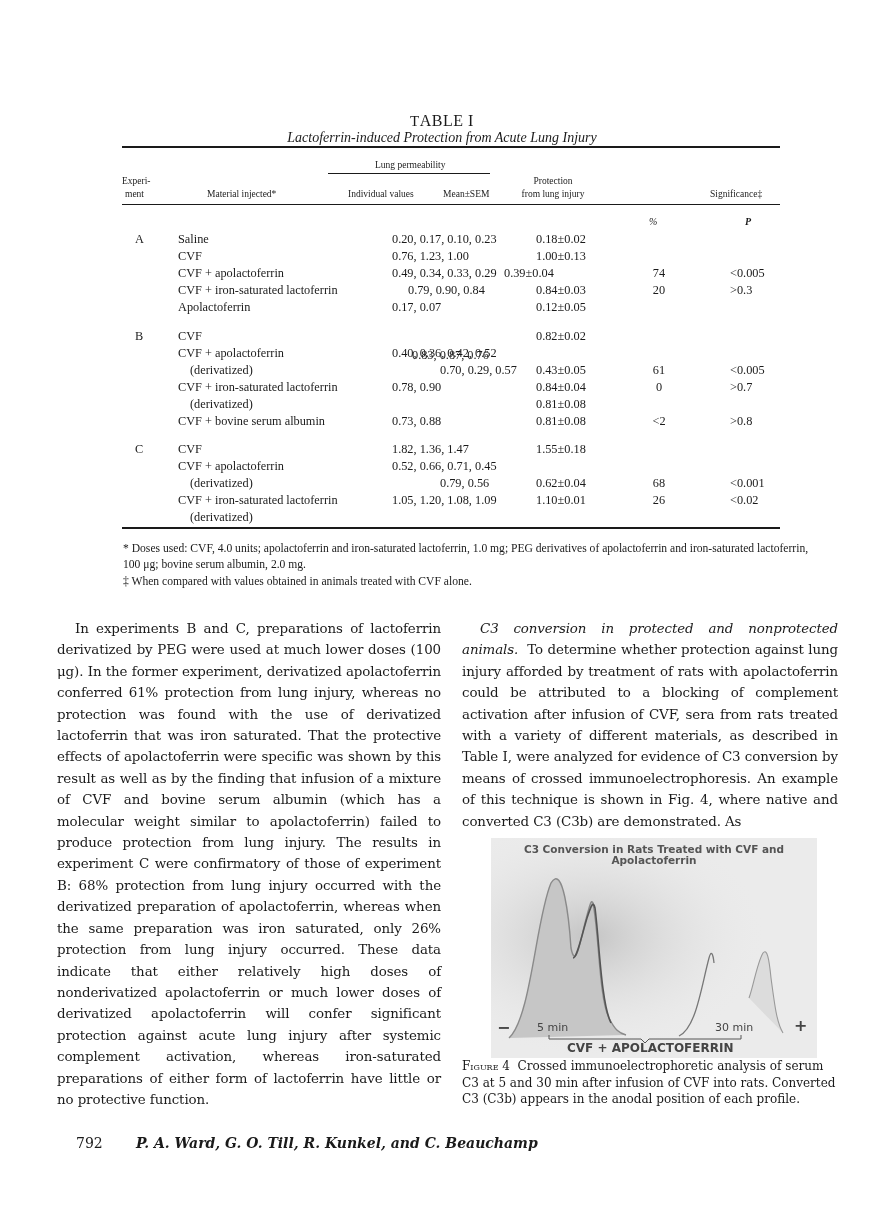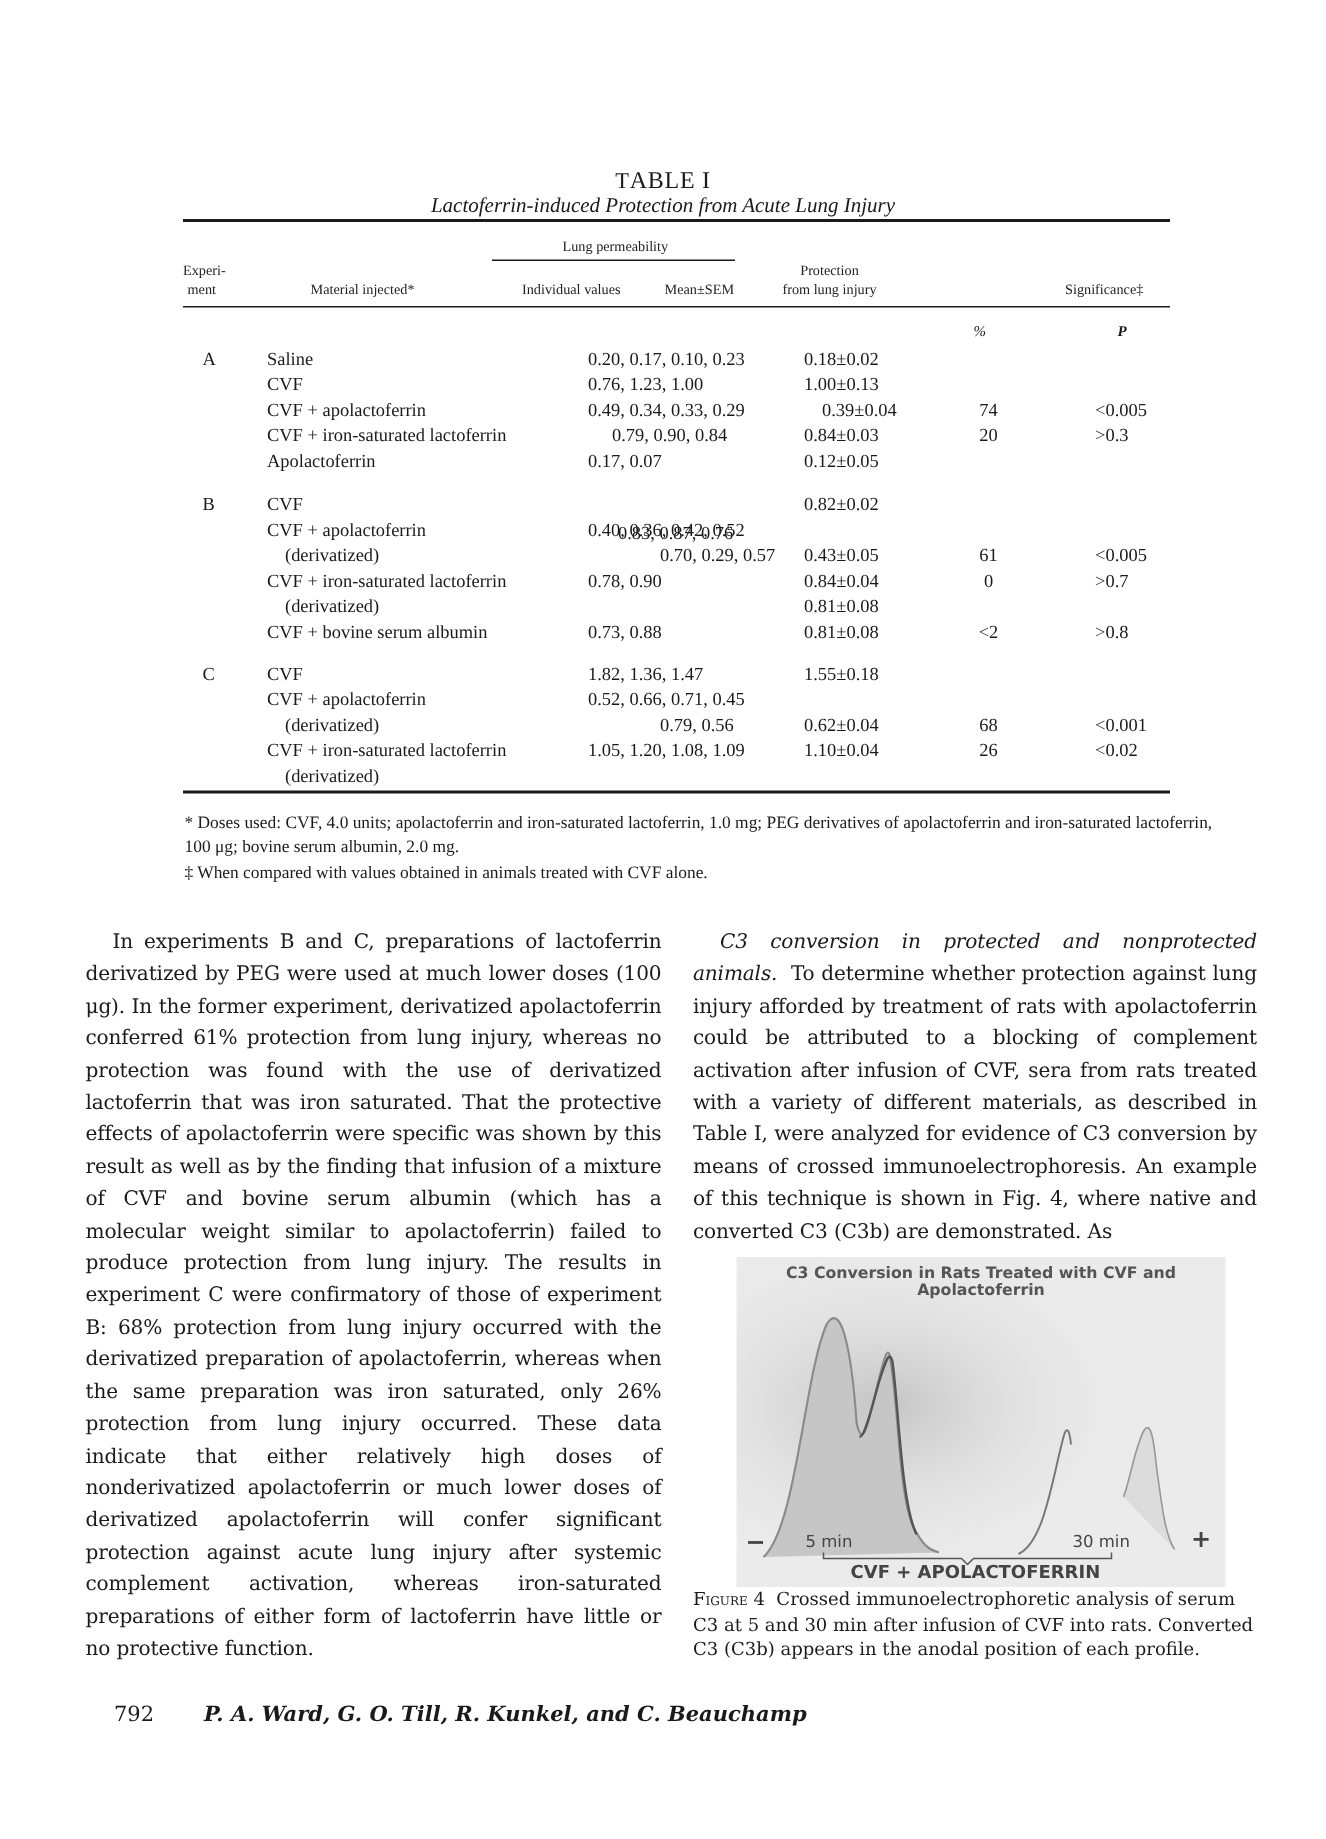--- a/index.html
+++ b/index.html
@@ -75,21 +75,21 @@
     <div class="cell" style="left: 730px; top: 231px;"></div>
     <div class="cell" style="left: 135px; top: 248px;"></div>
     <div class="cell" style="left: 178px; top: 248px;">CVF</div>
     <div class="cell" style="left: 392px; top: 248px;">0.76, 1.23, 1.00</div>
     <div class="cell" style="left: 536px; top: 248px;">1.00±0.13</div>
     <div class="cell" style="width: 26px; text-align: center; left: 646px; top: 248px;"></div>
     <div class="cell" style="left: 730px; top: 248px;"></div>
     <div class="cell" style="left: 135px; top: 265px;"></div>
     <div class="cell" style="left: 178px; top: 265px;">CVF + apolactoferrin</div>
     <div class="cell" style="left: 392px; top: 265px;">0.49, 0.34, 0.33, 0.29</div>
-    <div class="cell" style="left: 548px; top: 265px;">0.39±0.04</div>
+    <div class="cell" style="left: 504px; top: 265px;">0.39±0.04</div>
     <div class="cell" style="width: 26px; text-align: center; left: 646px; top: 265px;">74</div>
     <div class="cell" style="left: 730px; top: 265px;">&lt;0.005</div>
     <div class="cell" style="left: 135px; top: 282px;"></div>
     <div class="cell" style="left: 178px; top: 282px;">CVF + iron-saturated lactoferrin</div>
     <div class="cell" style="left: 408px; top: 282px;">0.79, 0.90, 0.84</div>
     <div class="cell" style="left: 536px; top: 282px;">0.84±0.03</div>
     <div class="cell" style="width: 26px; text-align: center; left: 646px; top: 282px;">20</div>
     <div class="cell" style="left: 730px; top: 282px;">&gt;0.3</div>
     <div class="cell" style="left: 135px; top: 299px;"></div>
     <div class="cell" style="left: 178px; top: 299px;">Apolactoferrin</div>
@@ -147,21 +147,21 @@
     <div class="cell" style="left: 730px; top: 458px;"></div>
     <div class="cell" style="left: 135px; top: 475px;"></div>
     <div class="cell" style="left: 190px; top: 475px;">(derivatized)</div>
     <div class="cell" style="left: 440px; top: 475px;">0.79, 0.56</div>
     <div class="cell" style="left: 536px; top: 475px;">0.62±0.04</div>
     <div class="cell" style="width: 26px; text-align: center; left: 646px; top: 475px;">68</div>
     <div class="cell" style="left: 730px; top: 475px;">&lt;0.001</div>
     <div class="cell" style="left: 135px; top: 492px;"></div>
     <div class="cell" style="left: 178px; top: 492px;">CVF + iron-saturated lactoferrin</div>
     <div class="cell" style="left: 392px; top: 492px;">1.05, 1.20, 1.08, 1.09</div>
-    <div class="cell" style="left: 536px; top: 492px;">1.10±0.04</div>
+    <div class="cell" style="left: 536px; top: 492px;">1.10±0.01</div>
     <div class="cell" style="width: 26px; text-align: center; left: 646px; top: 492px;">26</div>
     <div class="cell" style="left: 730px; top: 492px;">&lt;0.02</div>
     <div class="cell" style="left: 135px; top: 509px;"></div>
     <div class="cell" style="left: 190px; top: 509px;">(derivatized)</div>
     <div class="cell" style="left: 392px; top: 509px;"></div>
     <div class="cell" style="left: 536px; top: 509px;"></div>
     <div class="cell" style="width: 26px; text-align: center; left: 646px; top: 509px;"></div>
     <div class="cell" style="left: 730px; top: 509px;"></div>
   </div>
 

